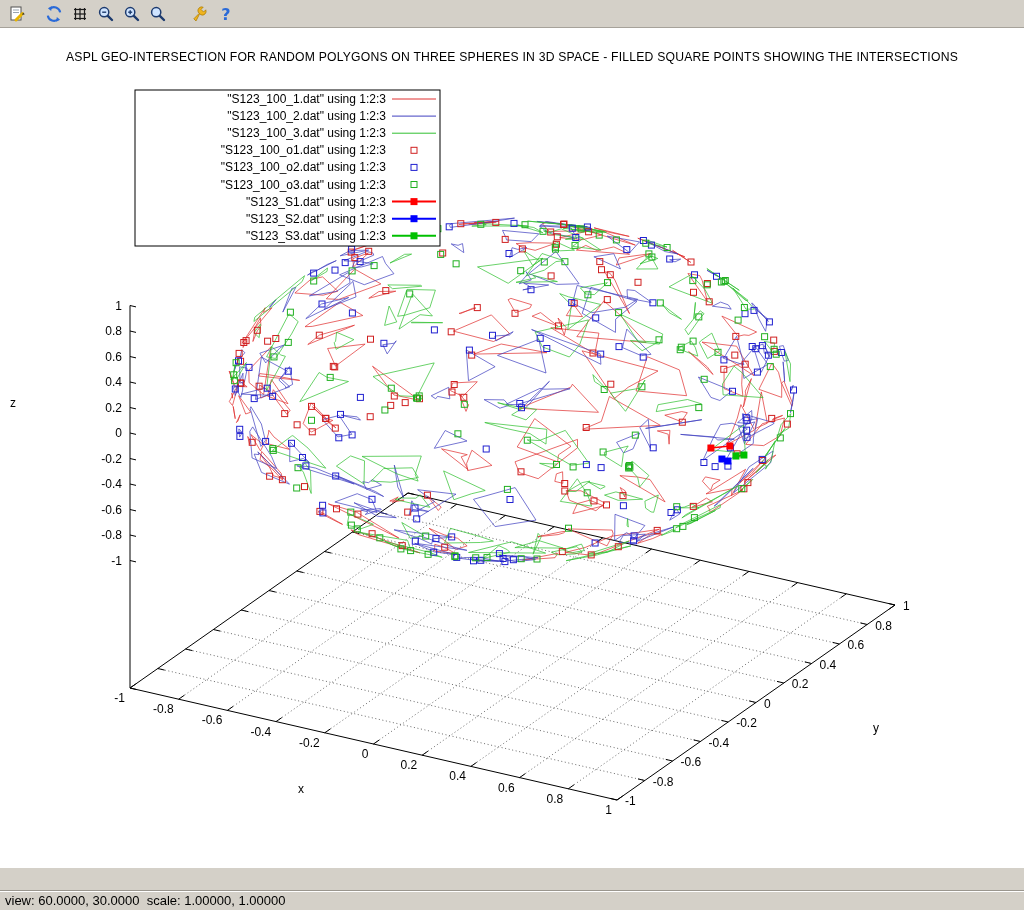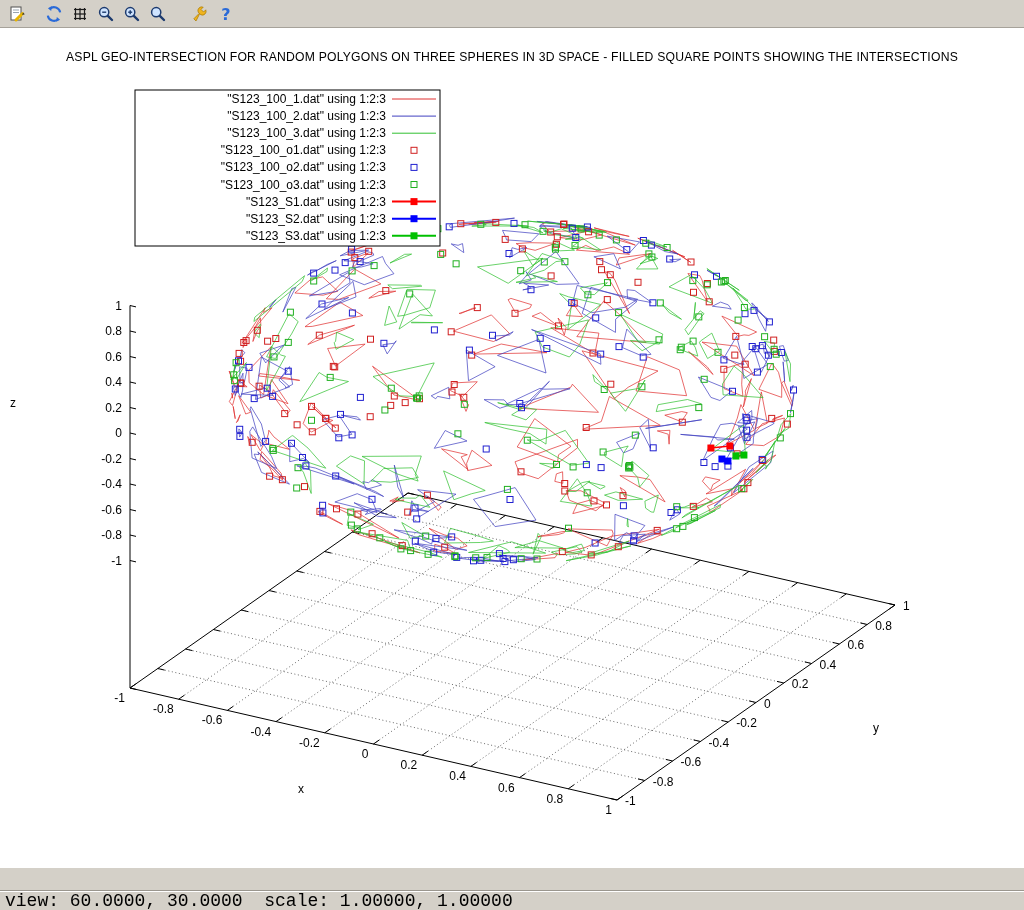--- a/index.html
+++ b/index.html
@@ -12,22 +12,22 @@
           background:transparent;border:1px solid transparent;padding:0;cursor:pointer;}
   .gap-sm{margin-left:11px;}
   .gap-lg{margin-left:16px;}
   #plot{position:absolute;top:28px;left:0;background:#ffffff;}
   #plot text{fill:#000;font-family:"Liberation Sans",sans-serif;}
   .title-text{font-size:12.2px;letter-spacing:0.2px;}
   .ticklab{font-size:12px;}
   .axlab{font-size:12px;}
   .statusbar{position:absolute;left:0;bottom:0;width:1024px;height:20px;background:#d4d0c8;
              border-top:1px solid #9a968e;box-shadow:inset 0 1px 0 #ffffff;
-             display:flex;padding:0 5px;box-sizing:border-box;
-             font-size:18px;white-space:pre;color:#000;font-family:Liberation Mono, monospace;}
+             display:flex;align-items:center;padding:0 5px;box-sizing:border-box;
+             font-size:13px;white-space:pre;color:#000;}
 </style>
 </head>
 <body>
 
 <div class="window">
 
   <div class="toolbar">
     <button class="tb-btn">
       <svg width="18" height="18" viewBox="0 0 18 18">
         <rect x="3" y="2" width="10" height="13" fill="#ffffff" stroke="#505050"></rect>

